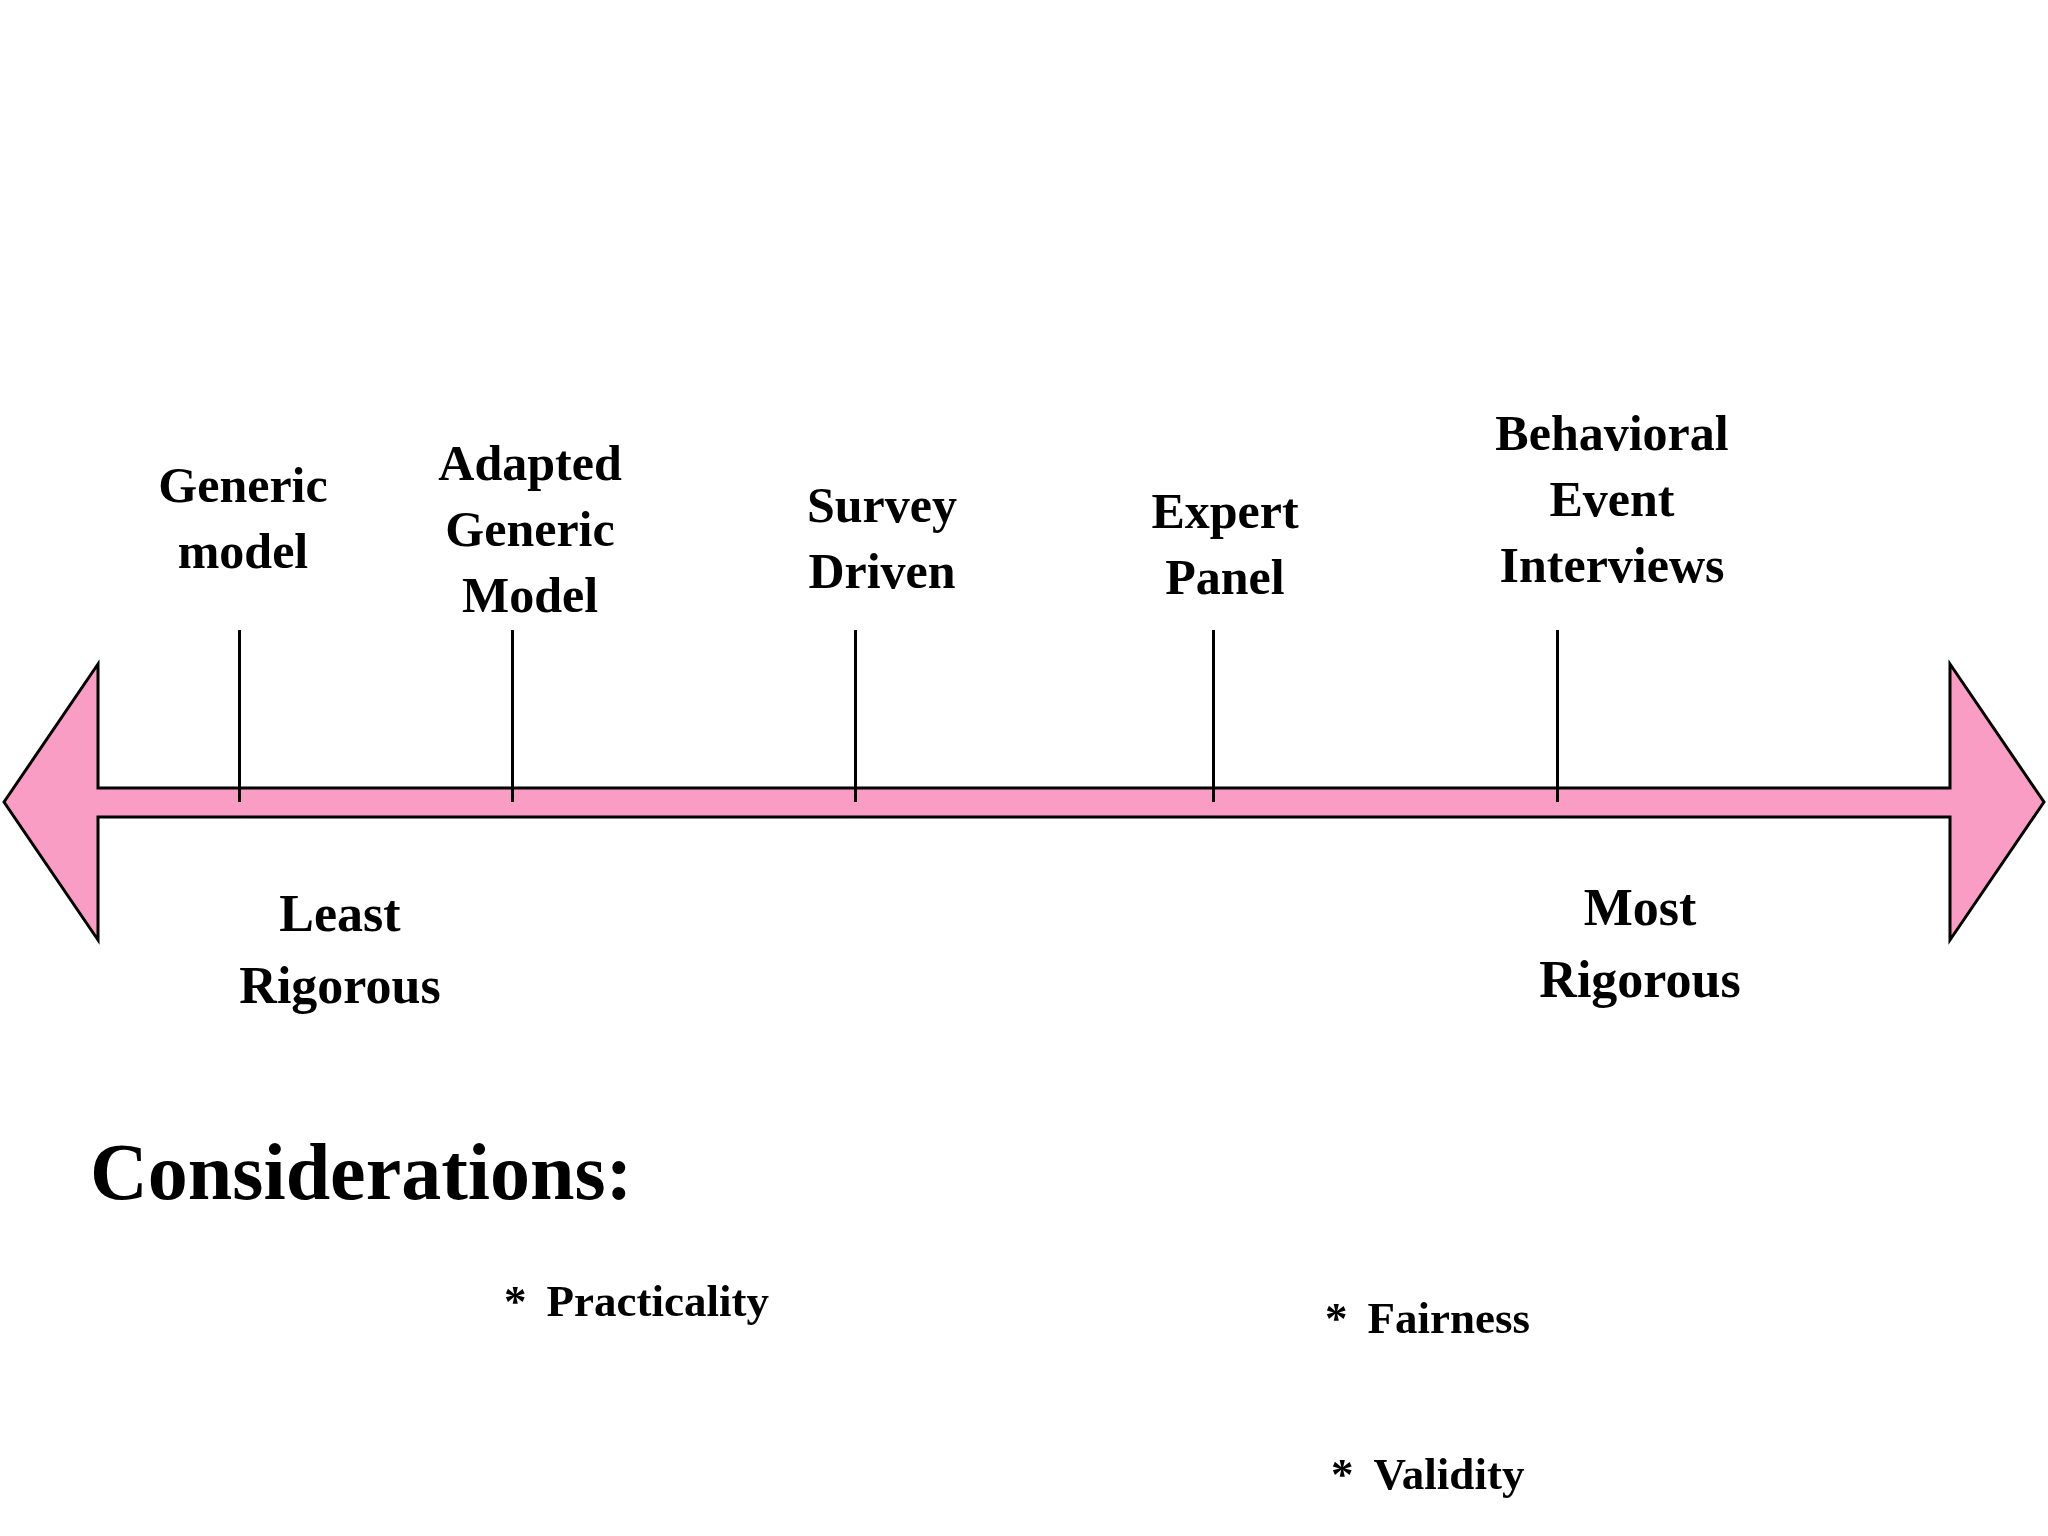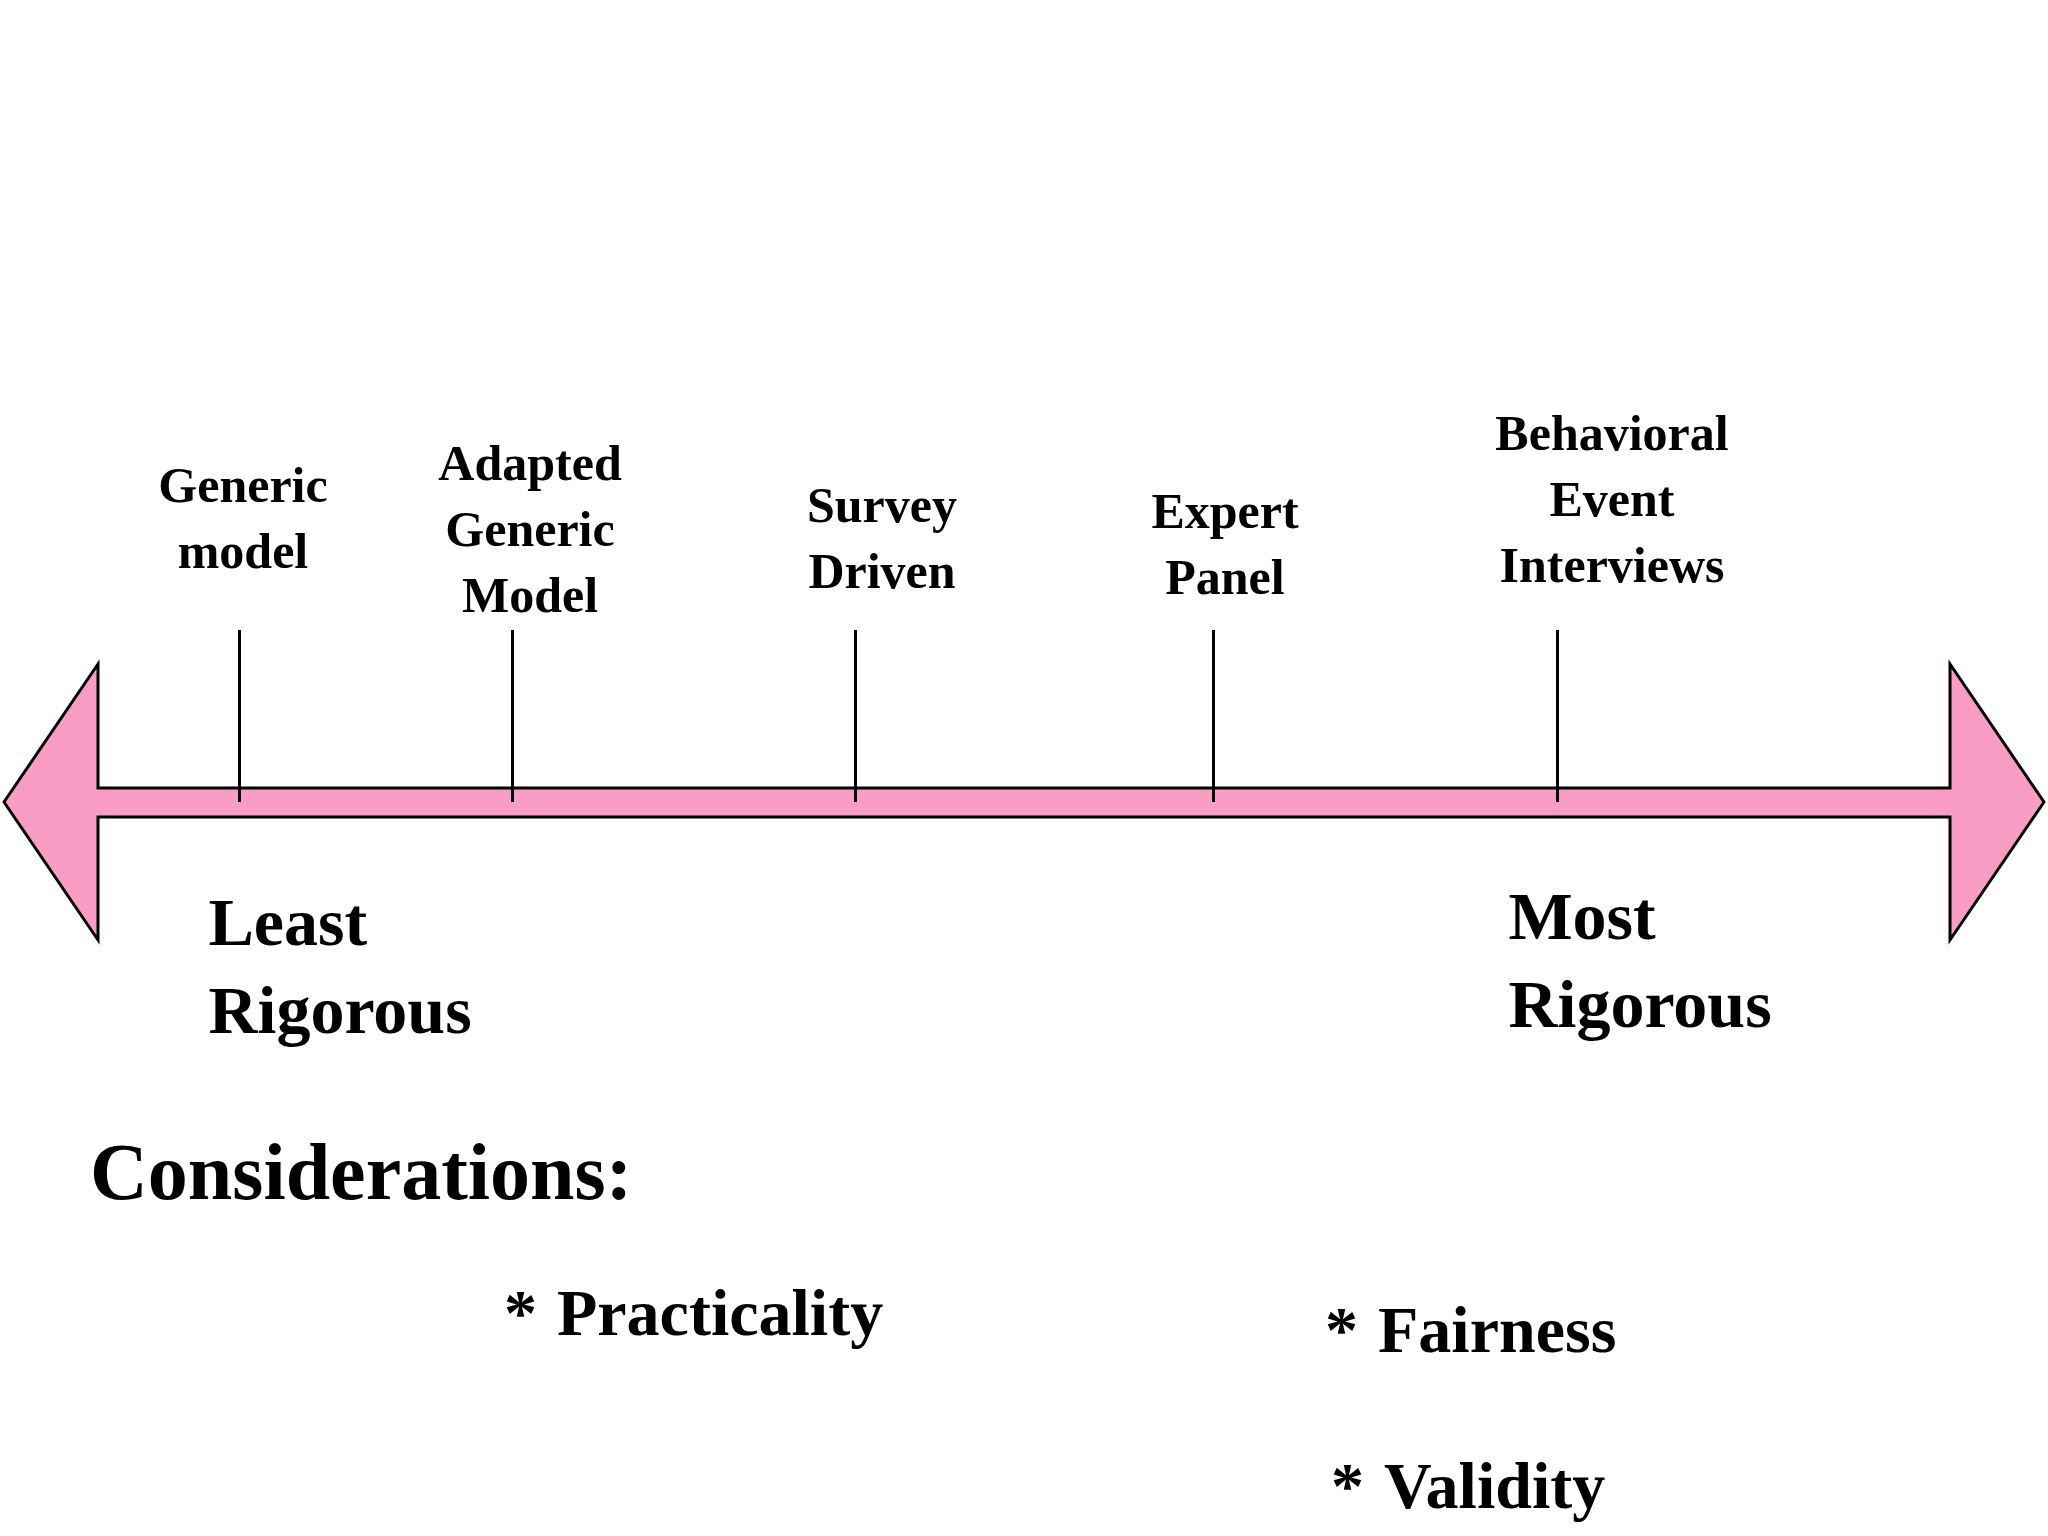--- a/index.html
+++ b/index.html
@@ -74,40 +74,40 @@
     fill:var(--pink);
     stroke:var(--ink);
     stroke-width:3;
     stroke-linejoin:miter;
   }
 
   
   .endpoint{
     position:absolute;
     transform:translateX(-50%);
-    text-align:left;
-    font-size:68px;
-    line-height:88px;
+    text-align:center;
+    font-size:52px;
+    line-height:72px;
     white-space:pre-line;
     z-index:4;
   }
   .endpoint.least{left:340px;top:878px;}
   .endpoint.most{left:1640px;top:872px;}
 
   
   .considerations-heading{
     position:absolute;
     left:90px;top:1128px;
     font-size:80px;
     line-height:1.1;
     z-index:4;
   }
   .bullet{
     position:absolute;
-    font-size:66px;
+    font-size:45px;
     line-height:1.1;
     white-space:nowrap;
     z-index:4;
   }
   .bullet .ast{
     display:inline-block;
     margin-right:20px;
   }
   .bullet.b-practicality{left:504px;top:1277px;}
   .bullet.b-fairness{left:1325px;top:1294px;}

